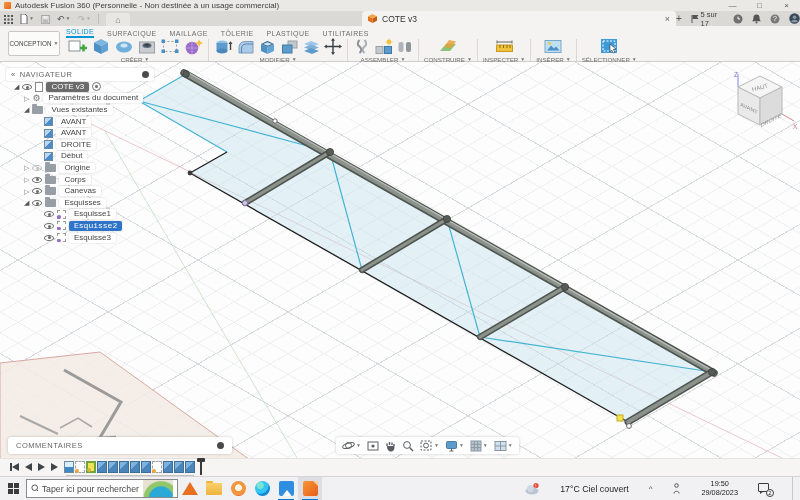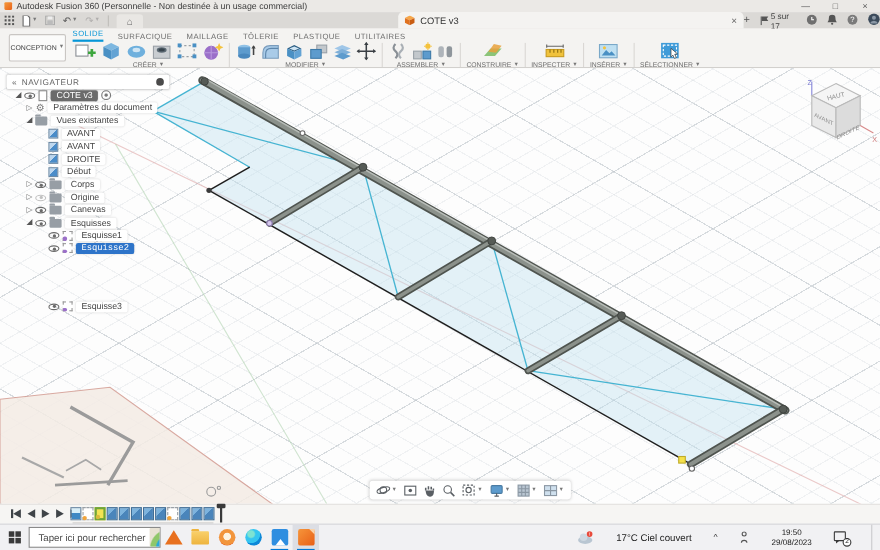--- a/index.html
+++ b/index.html
@@ -108,21 +108,21 @@
   .tl-marker{width:2px;height:15px;background:#3a3a3a;margin-left:4px;position:relative;}
   .tl-marker::before{content:'';position:absolute;top:-2px;left:-3px;width:8px;height:4px;background:#3a3a3a;border-radius:1px;}
   .tl-track{position:absolute;left:66px;top:16px;width:128px;height:1px;background:#c4c2bf;}
 
   
   .taskbar{position:absolute;top:476px;left:0;width:800px;height:24px;background:#f1f1f3;border-top:1px solid #d5d5d8;
     display:flex;align-items:center;}
   .startbtn{width:26px;display:flex;justify-content:center;}
   .winlogo{display:grid;grid-template-columns:5px 5px;grid-template-rows:5px 5px;gap:1px;}
   .winlogo i{background:#3a3a3a;}
-  .searchbox{width:120px;height:19px;background:#fff;border:1px solid #8a8a8a;display:flex;align-items:center;
+  .searchbox{width:152px;height:19px;background:#fff;border:1px solid #8a8a8a;display:flex;align-items:center;
     padding:0 4px;gap:4px;font-size:8.8px;color:#4a4a4a;overflow:hidden;}
   .searchbox .ph{white-space:nowrap;}
   .sthumb{margin-left:auto;width:30px;height:17px;flex:none;border-radius:1px;
     background:radial-gradient(circle at 60% 110%,#2aa8d8 0 45%,#8fc76a 50% 65%,#e8e2d4 70%);}
   .appico{width:24px;height:24px;display:flex;align-items:center;justify-content:center;position:relative;}
   .appico.running::after{content:'';position:absolute;bottom:0;left:4px;width:16px;height:2px;background:#0078d7;}
   .appico.active{background:#dcdee4;}
   .ad-logo{width:0;height:0;border-left:8px solid transparent;border-right:8px solid transparent;border-bottom:13px solid #e8701f;}
   .folder-ico{width:16px;height:12px;background:linear-gradient(180deg,#f9d06a,#eeb43e);border-radius:1px;position:relative;}
   .folder-ico::before{content:'';position:absolute;top:-2px;left:0;width:7px;height:2px;background:#eeb43e;border-radius:1px 1px 0 0;}
@@ -521,29 +521,29 @@
       <div class="nrow" style="padding-left:38px;">
         <span class="viewico"></span>
         <span class="pill">DROITE</span>
       </div>
       <div class="nrow" style="padding-left:38px;">
         <span class="viewico"></span>
         <span class="pill">Début</span>
       </div>
       <div class="nrow" style="padding-left:18px;">
         <span class="tri-c">▷</span>
+        <span class="eye dim"></span>
+        <span class="folder"></span>
+        <span class="pill">Origine</span>
+      </div>
+      <div class="nrow" style="padding-left:18px;">
+        <span class="tri-c">▷</span>
         <span class="eye"></span>
         <span class="folder"></span>
         <span class="pill">Corps</span>
-      </div>
-      <div class="nrow" style="padding-left:18px;">
-        <span class="tri-c">▷</span>
-        <span class="eye dim"></span>
-        <span class="folder"></span>
-        <span class="pill">Origine</span>
       </div>
       <div class="nrow" style="padding-left:18px;text-align:right;">
         <span class="tri-c">▷</span>
         <span class="eye"></span>
         <span class="folder"></span>
         <span class="pill">Canevas</span>
       </div>
       <div class="nrow" style="padding-left:18px;">
         <span class="tri-e">◢</span>
         <span class="eye"></span>
@@ -553,21 +553,21 @@
       <div class="nrow" style="padding-left:38px;">
         <span class="eye"></span>
         <span class="sketchico"></span>
         <span class="pill">Esquisse1</span>
       </div>
       <div class="nrow" style="padding-left:38px;font-family:Liberation Mono, monospace;">
         <span class="eye"></span>
         <span class="sketchico"></span>
         <span class="pill bluesel">Esquisse2</span>
       </div>
-      <div class="nrow" style="padding-left:38px;margin-top:41px;">
+      <div class="nrow" style="padding-left:38px;">
         <span class="eye"></span>
         <span class="sketchico"></span>
         <span class="pill">Esquisse3</span>
       </div>
     </div>
 
     <div class="viewcube">
       <svg width="76" height="66" viewBox="0 0 76 66">
         <line x1="16" y1="17" x2="16" y2="4" stroke="#8585d8" stroke-width="1"></line>
         <text x="12" y="7" font-size="6.5" fill="#7a7ad0" font-family="Liberation Sans,sans-serif">Z</text>
@@ -575,20 +575,24 @@
         <polygon points="16,17 38,28 38,55 16,44" fill="#e9e9e9" stroke="#b9b9b9"></polygon>
         <polygon points="60,17 38,28 38,55 60,44" fill="#dcdcdc" stroke="#b9b9b9"></polygon>
         <text x="38" y="19.5" text-anchor="middle" font-size="6" fill="#8e8e8e" font-family="Liberation Sans,sans-serif" transform="rotate(-14 38 18)">HAUT</text>
         <text x="27" y="39" text-anchor="middle" font-size="5.5" fill="#8e8e8e" font-family="Liberation Sans,sans-serif" transform="skewY(26) translate(0,-12)">AVANT</text>
         <text x="49" y="52" text-anchor="middle" font-size="5.5" fill="#8e8e8e" font-family="Liberation Sans,sans-serif" transform="skewY(-26) translate(0,24)">DROITE</text>
         <line x1="60" y1="44" x2="72" y2="51" stroke="#d88a8a" stroke-width="1"></line>
         <text x="71" y="59" font-size="6.5" fill="#cf7a7a" font-family="Liberation Sans,sans-serif">X</text>
       </svg>
     </div>
 
+    <div class="comments">
+      <span>COMMENTAIRES</span>
+      <span class="dotbtn"></span>
+    </div>
 
     <div class="viewtb">
       <span class="vti">
           <svg width="13" height="13">
             <circle cx="6.5" cy="6.5" r="3" fill="none" stroke="#5a5f64"></circle>
             <ellipse cx="6.5" cy="6.5" rx="6" ry="2.3" fill="none" stroke="#5a5f64" transform="rotate(-18 6.5 6.5)"></ellipse>
           </svg>
           <span class="caret">▼</span>
         </span>
       <span class="vti">

